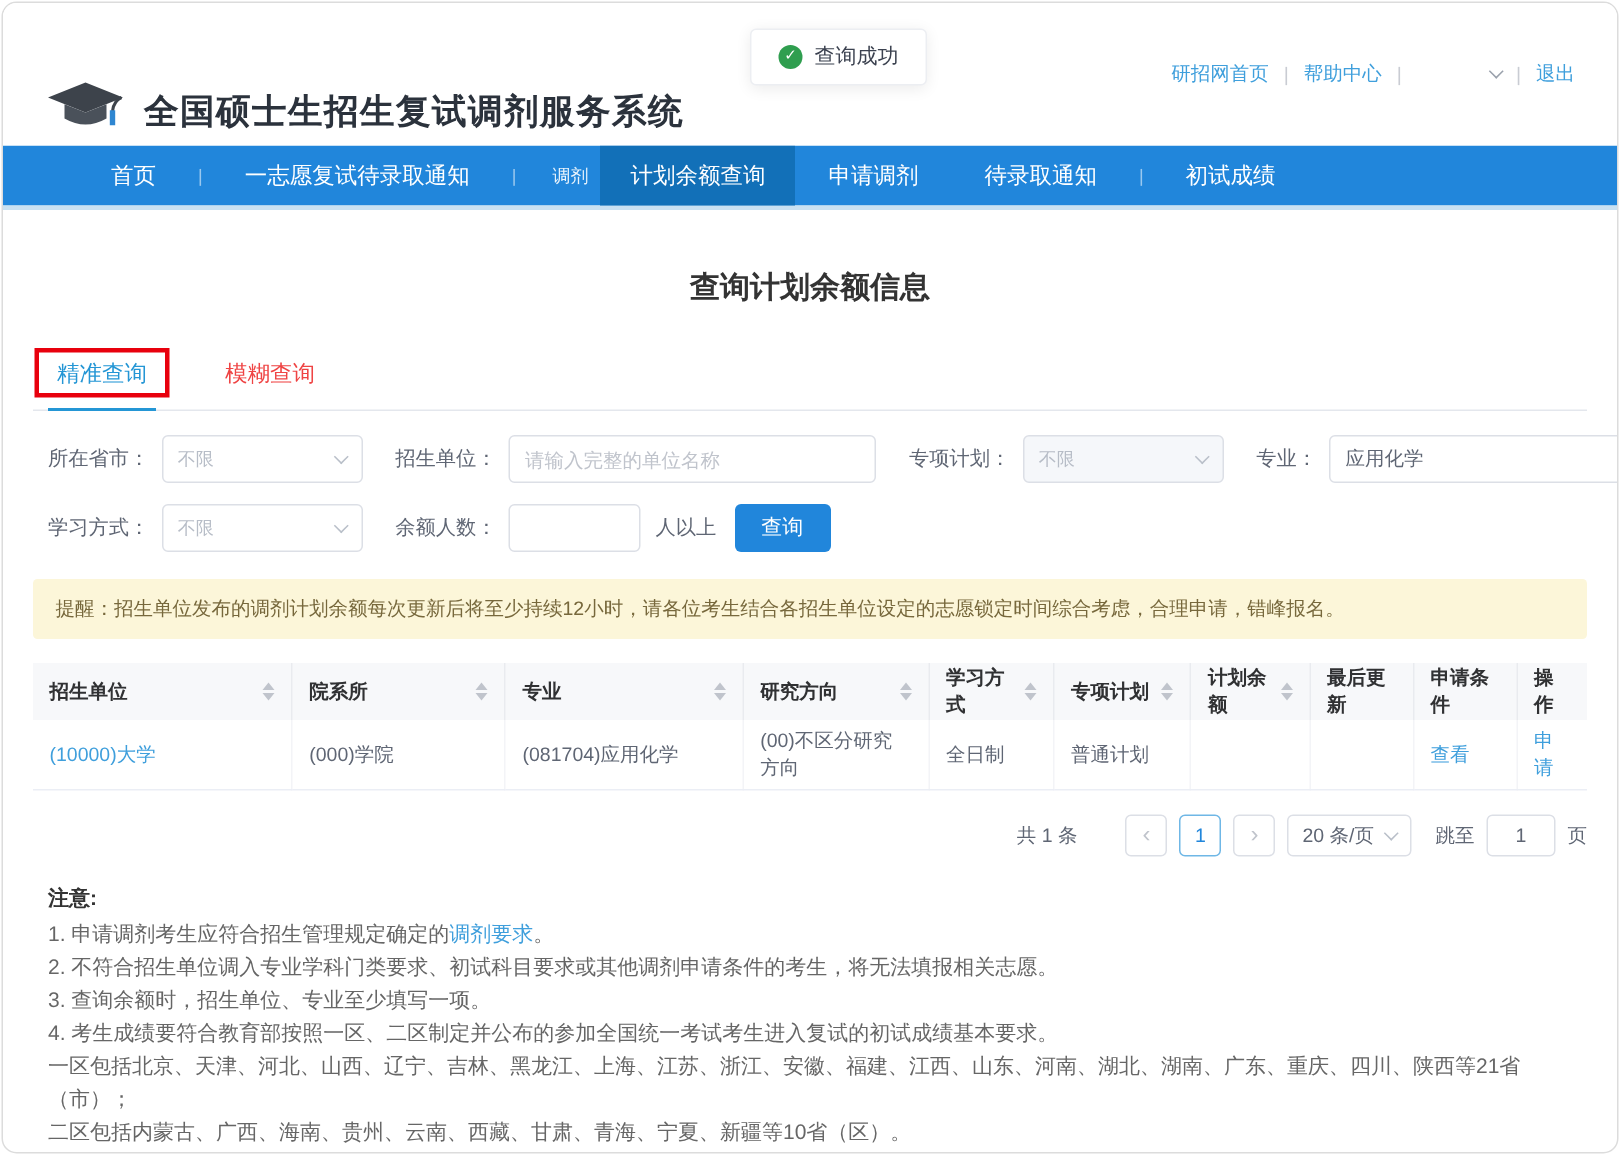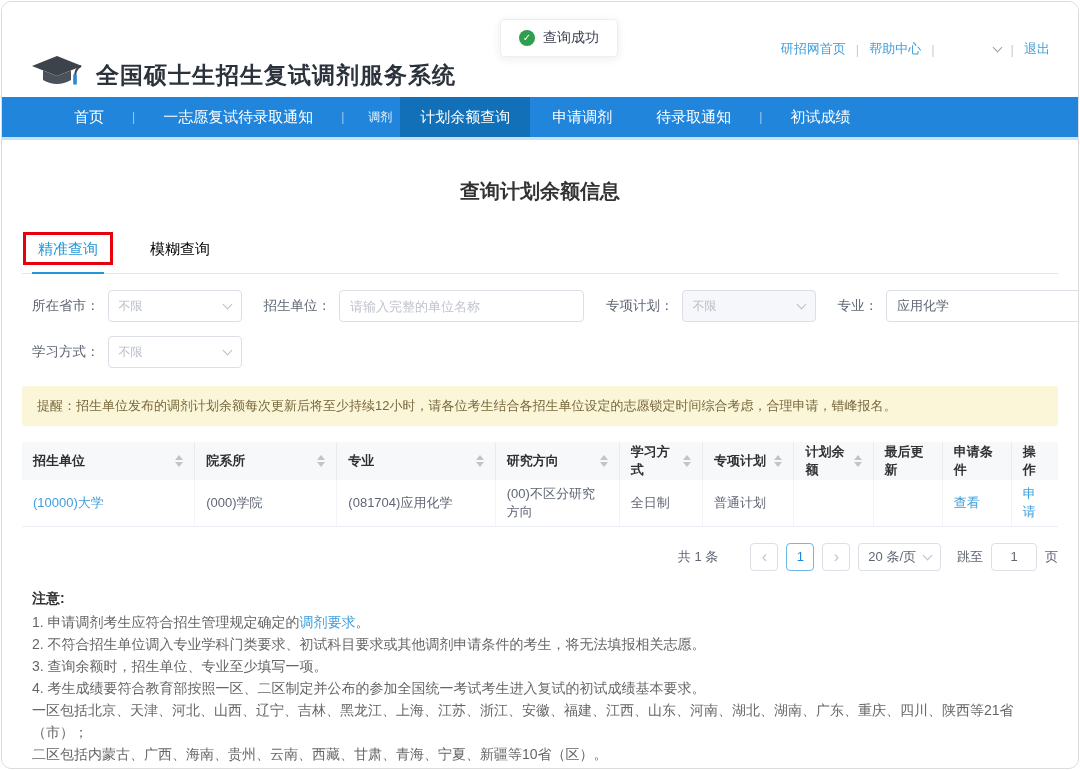--- a/index.html
+++ b/index.html
@@ -35,21 +35,21 @@
   .nav-item.active { background:#1270b8; padding:0 20px; }
   .nav-sep { display:flex; align-items:center; color:rgba(255,255,255,.55); font-size:12px; padding:0 6px; }
   .nav-group-label { display:flex; align-items:center; font-size:12px; padding:0 8px 0 18px; color:#eaf4fc; }
   .nav-strip { height:3px; background:#c9e1f2; }
 
   
   .main { padding:0 20px; }
   .page-title { text-align:center; margin-top:38px; font-size:20px; font-weight:600; color:#333; }
 
   .tabs { margin-top:26px; border-bottom:1px solid #e4e7ed; display:flex; padding-left:10px; }
-  .tab { position:relative; padding:9px 6px 13px; margin-right:40px; font-size:15px; color:#000000; cursor:pointer; }
+  .tab { position:relative; padding:9px 6px 13px; margin-right:40px; font-size:15px; color:#ef4444; cursor:pointer; }
   .tab.active { color:#2496d5; border-bottom:2px solid #2496d5; margin-bottom:-1px; }
   .red-annotation { position:absolute; left:-9px; right:-9px; top:1px; bottom:7px; border:3px solid #e8000d; pointer-events:none; }
 
   .form-row { display:flex; align-items:center; padding-left:10px; margin-top:16px; font-size:13px; color:#5f6674; }
   .fg { display:flex; align-items:center; margin-right:22px; }
   .fg label { margin-right:8px; white-space:nowrap; font-size:13.5px; }
   .sel { height:32px; width:134px; border:1px solid #dcdfe6; border-radius:4px; background:#fff;
     display:flex; align-items:center; justify-content:space-between; padding:0 10px; cursor:pointer; }
   .sel .sel-val { color:#b7bdc7; font-size:12px; }
   .sel.dim { background:#f5f7fa; }
@@ -174,20 +174,26 @@
       </div>
     </div>
 
     <div class="form-row" style="margin-top:14px">
       <div class="fg">
         <label>学习方式：</label>
         <div class="sel">
           <span class="sel-val">不限</span>
           <span class="chev sel-chev"></span>
         </div>
+      </div>
+      <div class="fg" style="margin-right:0">
+        <label>余额人数：</label>
+        <input class="inp" style="width: 88px;" value="">
+        <span class="suffix-text">人以上</span>
+        <button class="btn-primary">查询</button>
       </div>
     </div>
 
     <div class="notice">提醒：招生单位发布的调剂计划余额每次更新后将至少持续12小时，请各位考生结合各招生单位设定的志愿锁定时间综合考虑，合理申请，错峰报名。</div>
 
     <table class="balance-table">
       <colgroup>
         <col style="width:170px">
           <col style="width:140px">
           <col style="width:156px">

